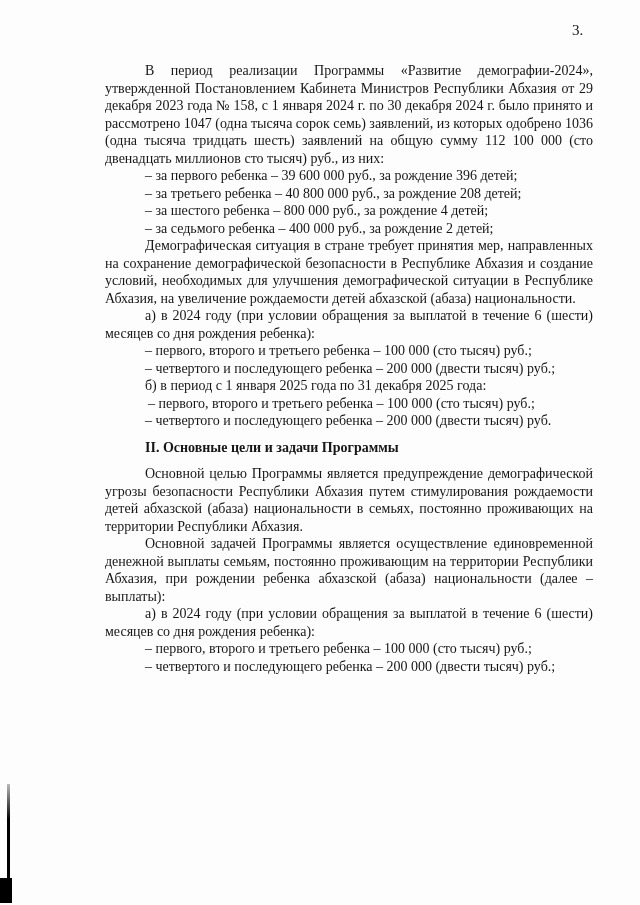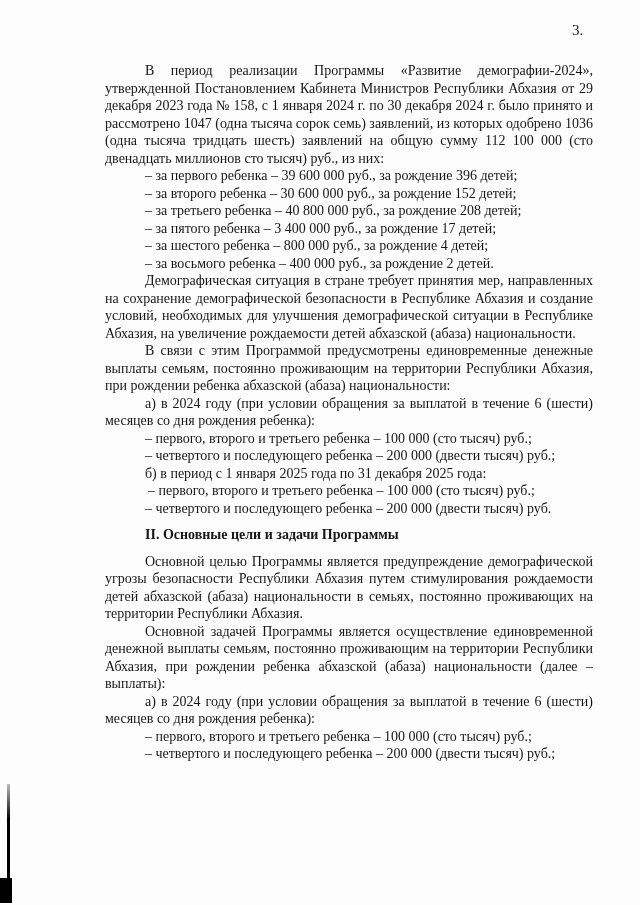--- a/index.html
+++ b/index.html
@@ -39,29 +39,26 @@
 </head>
 <body>
 
 <div class="page-number">3.</div>
 
 <div class="content">
   <p class="just indent">В период реализации Программы «Развитие демографии-2024», утвержденной Постановлением Кабинета Министров Республики Абхазия от 29 декабря 2023 года № 158, с 1 января 2024 г. по 30 декабря 2024 г. было принято и рассмотрено  1047 (одна тысяча сорок семь) заявлений, из которых одобрено 1036 (одна тысяча тридцать шесть) заявлений на общую сумму 112 100 000 (сто двенадцать миллионов сто тысяч) руб., из них:</p>
 
   <div>
     <p class="li">– за первого ребенка – 39 600 000 руб., за рождение  396 детей;</p>
-    <p class="li">– за второго ребенка – 30 600 000 руб., за рождение 152 детей;</p>
     <p class="li">– за третьего ребенка – 40 800 000 руб., за рождение 208 детей;</p>
-    <p class="li">– за пятого ребенка – 3 400 000 руб., за рождение 17 детей;</p>
     <p class="li">– за шестого ребенка – 800 000 руб., за рождение 4 детей;</p>
-    <p class="li">– за восьмого ребенка – 400 000 руб., за рождение 2 детей.</p>
+    <p class="li">– за седьмого ребенка – 400 000 руб., за рождение 2 детей;</p>
   </div>
 
   <p class="just indent">Демографическая ситуация в стране требует принятия мер, направленных на сохранение демографической безопасности в Республике Абхазия и создание условий, необходимых для улучшения демографической ситуации в Республике Абхазия, на увеличение рождаемости детей абхазской (абаза) национальности.</p>
-  <p class="just indent">В связи с этим Программой предусмотрены единовременные денежные выплаты семьям, постоянно проживающим на территории Республики Абхазия, при рождении ребенка абхазской (абаза) национальности:</p>
   <p class="just indent">а) в 2024 году (при условии обращения за выплатой в течение 6 (шести) месяцев со дня рождения ребенка):</p>
   <p class="li">– первого, второго и третьего ребенка – 100 000 (сто тысяч) руб.;</p>
   <p class="li">– четвертого и последующего ребенка – 200 000 (двести тысяч) руб.;</p>
   <p class="li">б) в период с 1 января 2025 года по 31 декабря 2025 года:</p>
   <p class="li2">– первого, второго и третьего ребенка – 100 000 (сто тысяч) руб.;</p>
   <p class="li">– четвертого и последующего ребенка – 200 000 (двести тысяч) руб.</p>
 
   <p class="heading">II. Основные цели и задачи Программы</p>
 
   <p class="just indent">Основной целью Программы является предупреждение демографической угрозы безопасности Республики Абхазия путем стимулирования рождаемости детей абхазской (абаза) национальности в семьях, постоянно проживающих на территории Республики Абхазия.</p>

